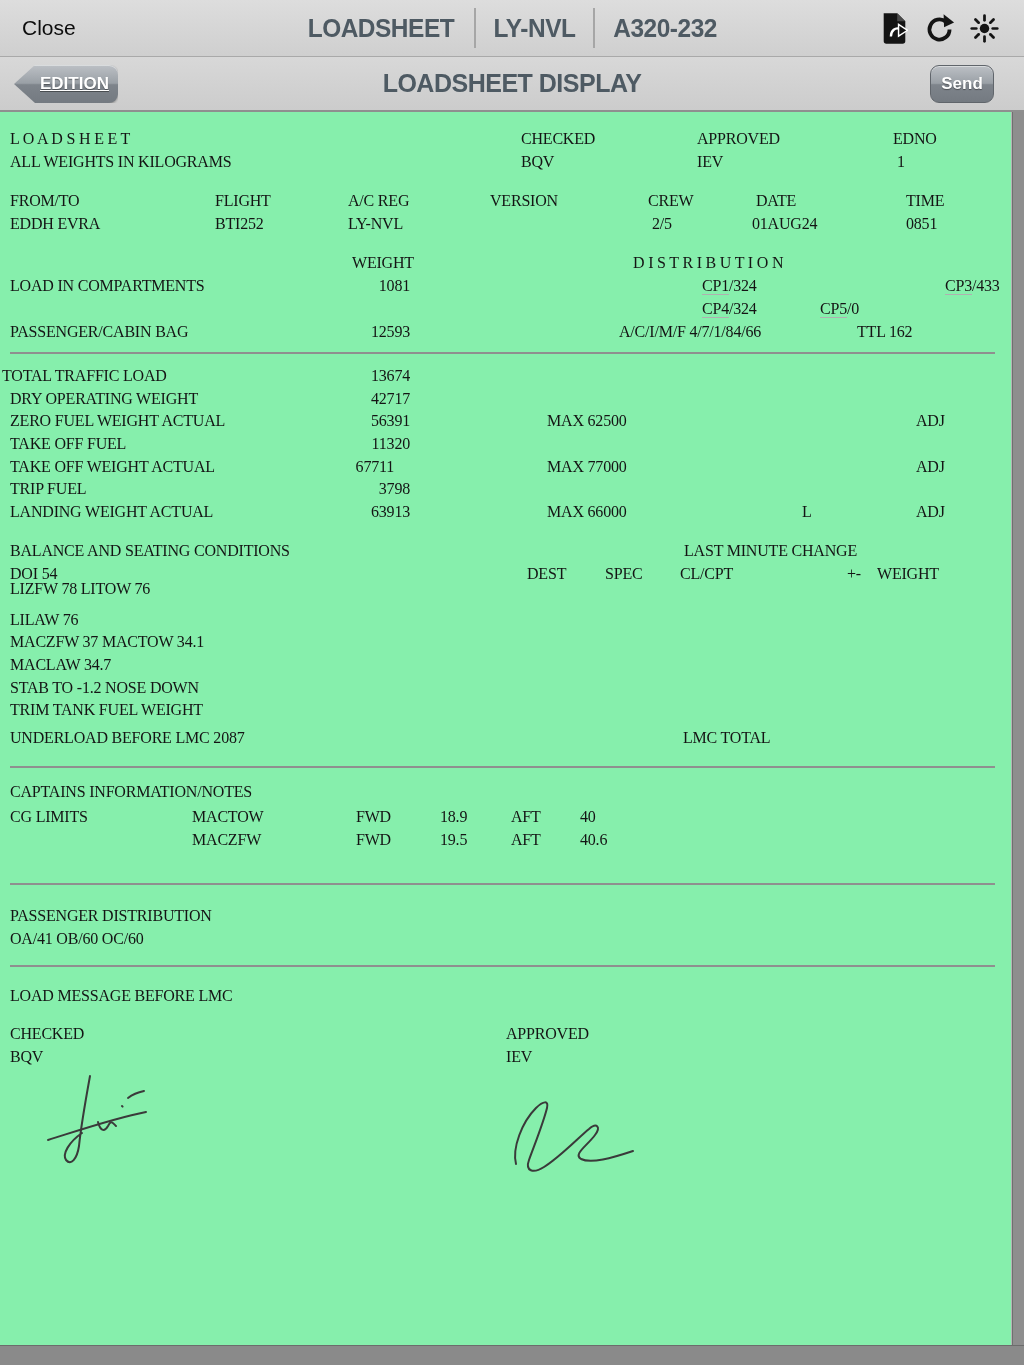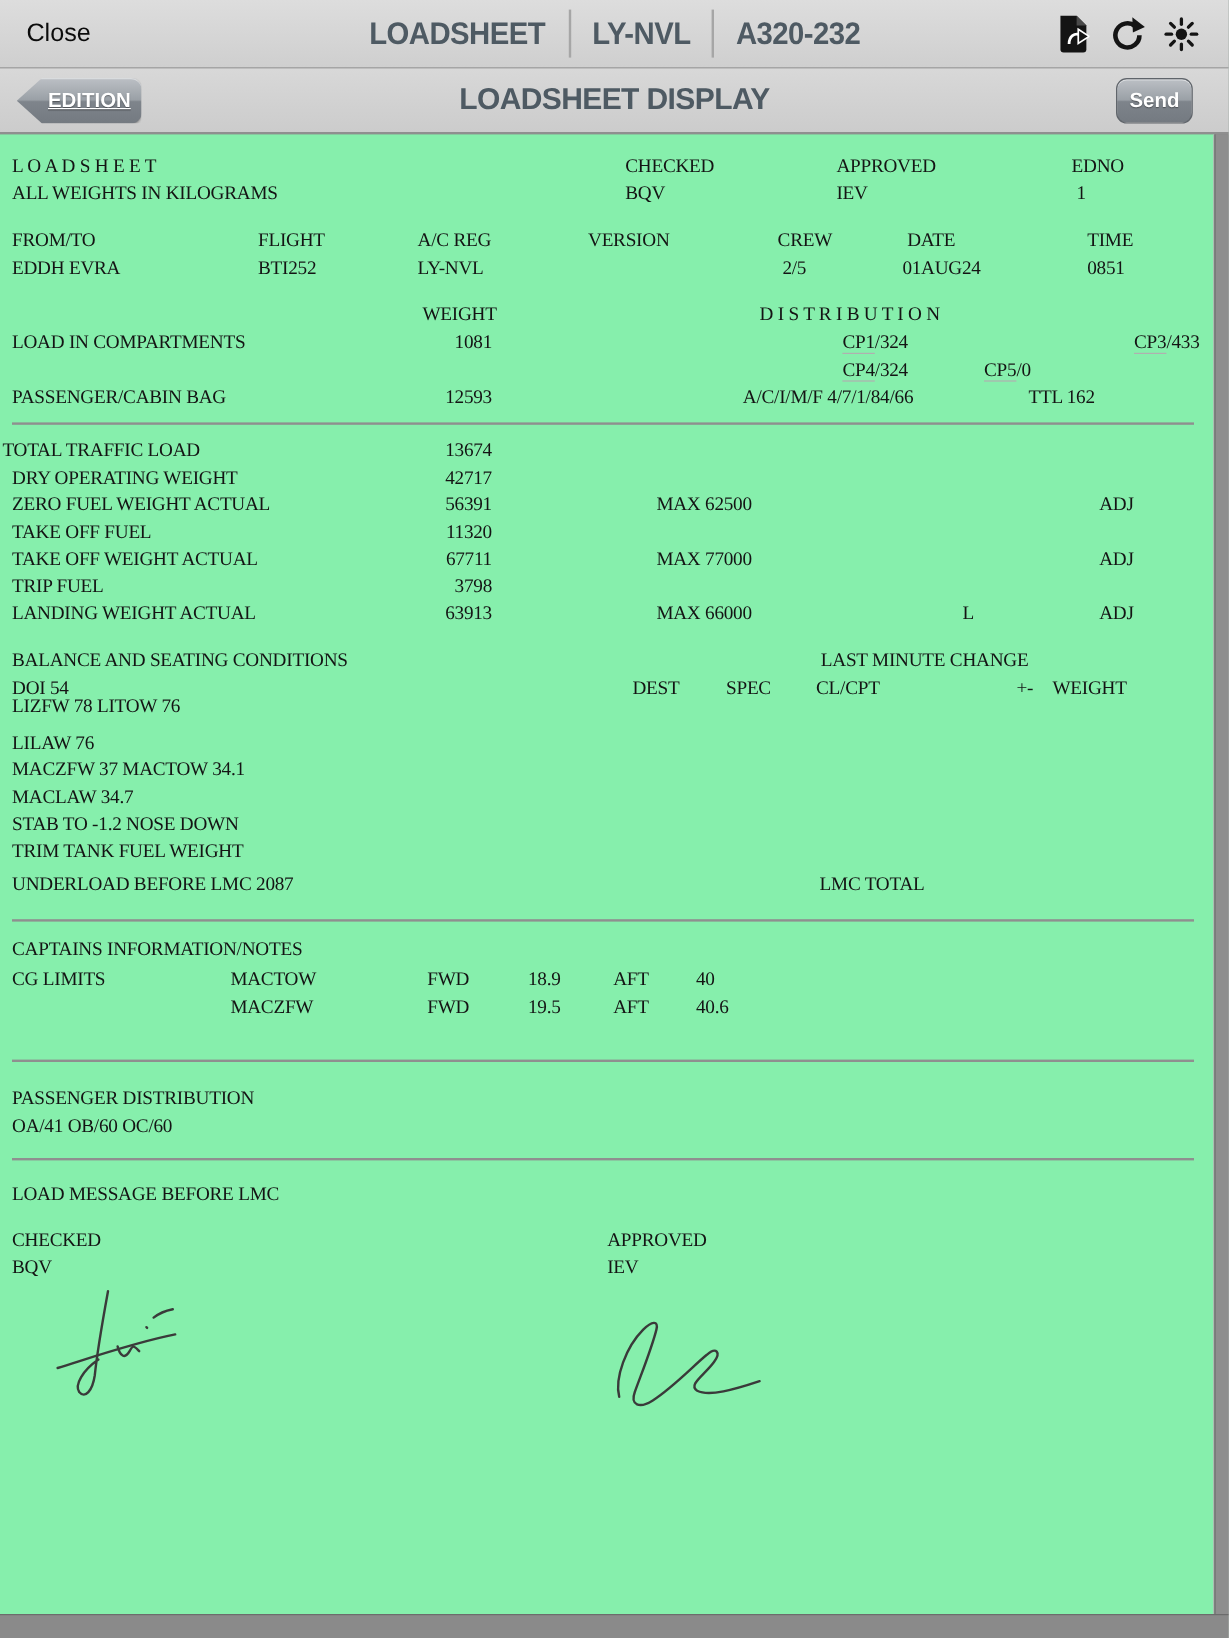--- a/index.html
+++ b/index.html
@@ -186,21 +186,21 @@
         <span class="cell r" style="left: 310px; width: 100px;">56391</span>
         <span class="cell" style="left: 547px;">MAX 62500</span>
         <span class="cell" style="left: 916px;">ADJ</span>
       </div>
       <div class="line" style="top: 323px;">
         <span class="cell" style="left: 10px;">TAKE OFF FUEL</span>
         <span class="cell r" style="left: 310px; width: 100px;">11320</span>
       </div>
       <div class="line" style="top: 346px;">
         <span class="cell" style="left: 10px;">TAKE OFF WEIGHT ACTUAL</span>
-        <span class="cell r" style="left: 310px; width: 100px;">67711</span>
+        <span class="cell r" style="left: 294px; width: 100px;">67711</span>
         <span class="cell" style="left: 547px;">MAX 77000</span>
         <span class="cell" style="left: 916px;">ADJ</span>
       </div>
       <div class="line" style="top: 368px;">
         <span class="cell" style="left: 10px;">TRIP FUEL</span>
         <span class="cell r" style="left: 310px; width: 100px;">3798</span>
       </div>
       <div class="line" style="top: 391px;">
         <span class="cell" style="left: 10px;">LANDING WEIGHT ACTUAL</span>
         <span class="cell r" style="left: 310px; width: 100px;">63913</span>

